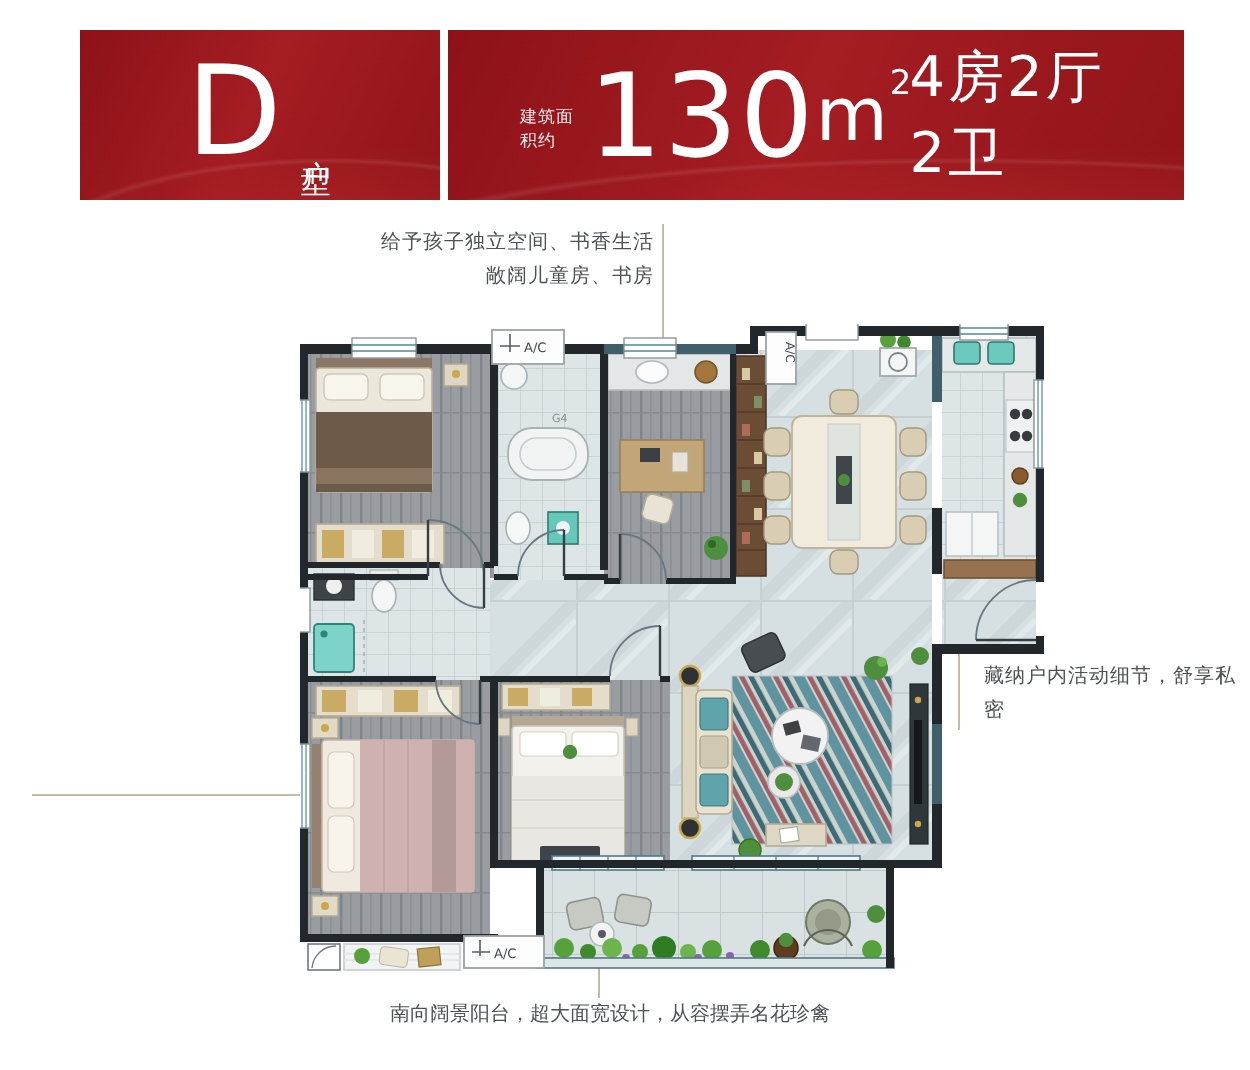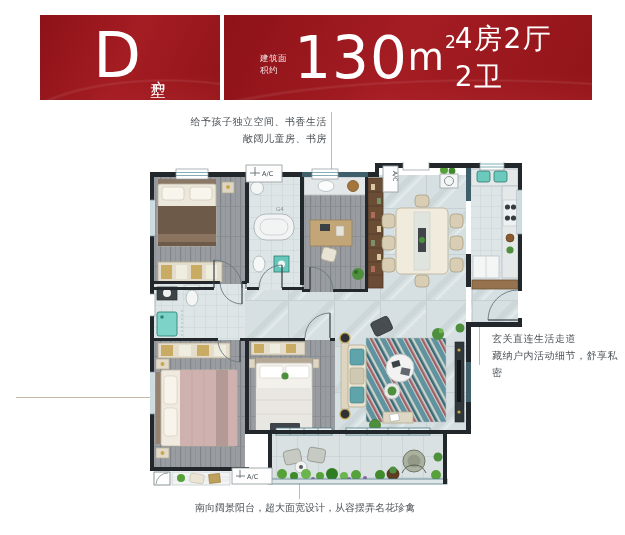--- a/index.html
+++ b/index.html
@@ -65,21 +65,20 @@
     <div>给予孩子独立空间、书香生活</div>
     <div>敞阔儿童房、书房</div>
   </div>
   <div class="leader leader-top"></div>
 
   <div class="anno anno-left">
   </div>
   <div class="leader leader-left"></div>
 
   <div class="anno anno-right">
-    <div>玄关直连生活走道</div>
     <div>藏纳户内活动细节，舒享私密</div>
   </div>
   <div class="leader leader-right"></div>
 
   <div class="anno anno-bottom">
     <div>南向阔景阳台，超大面宽设计，从容摆弄名花珍禽</div>
   </div>
   <div class="leader leader-bottom"></div>
 
   <div class="plan">

